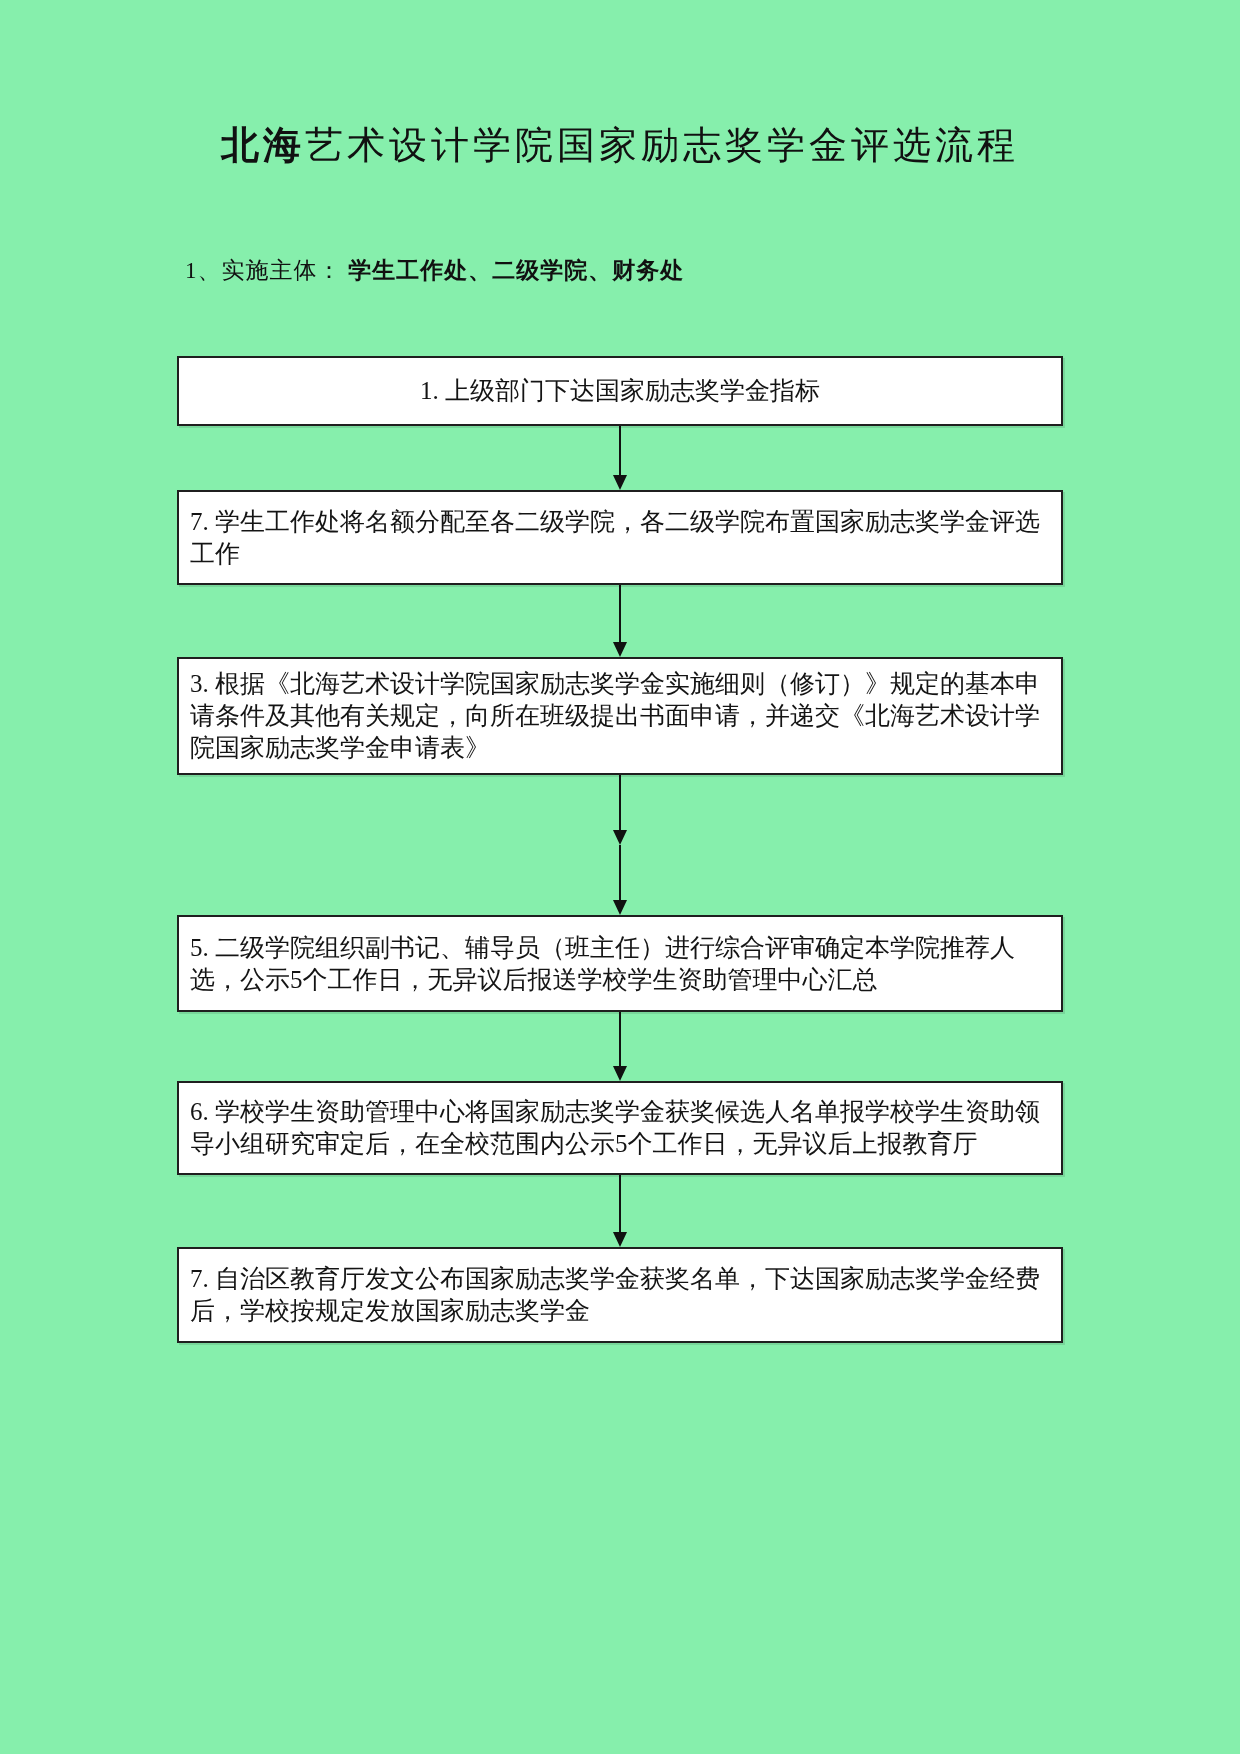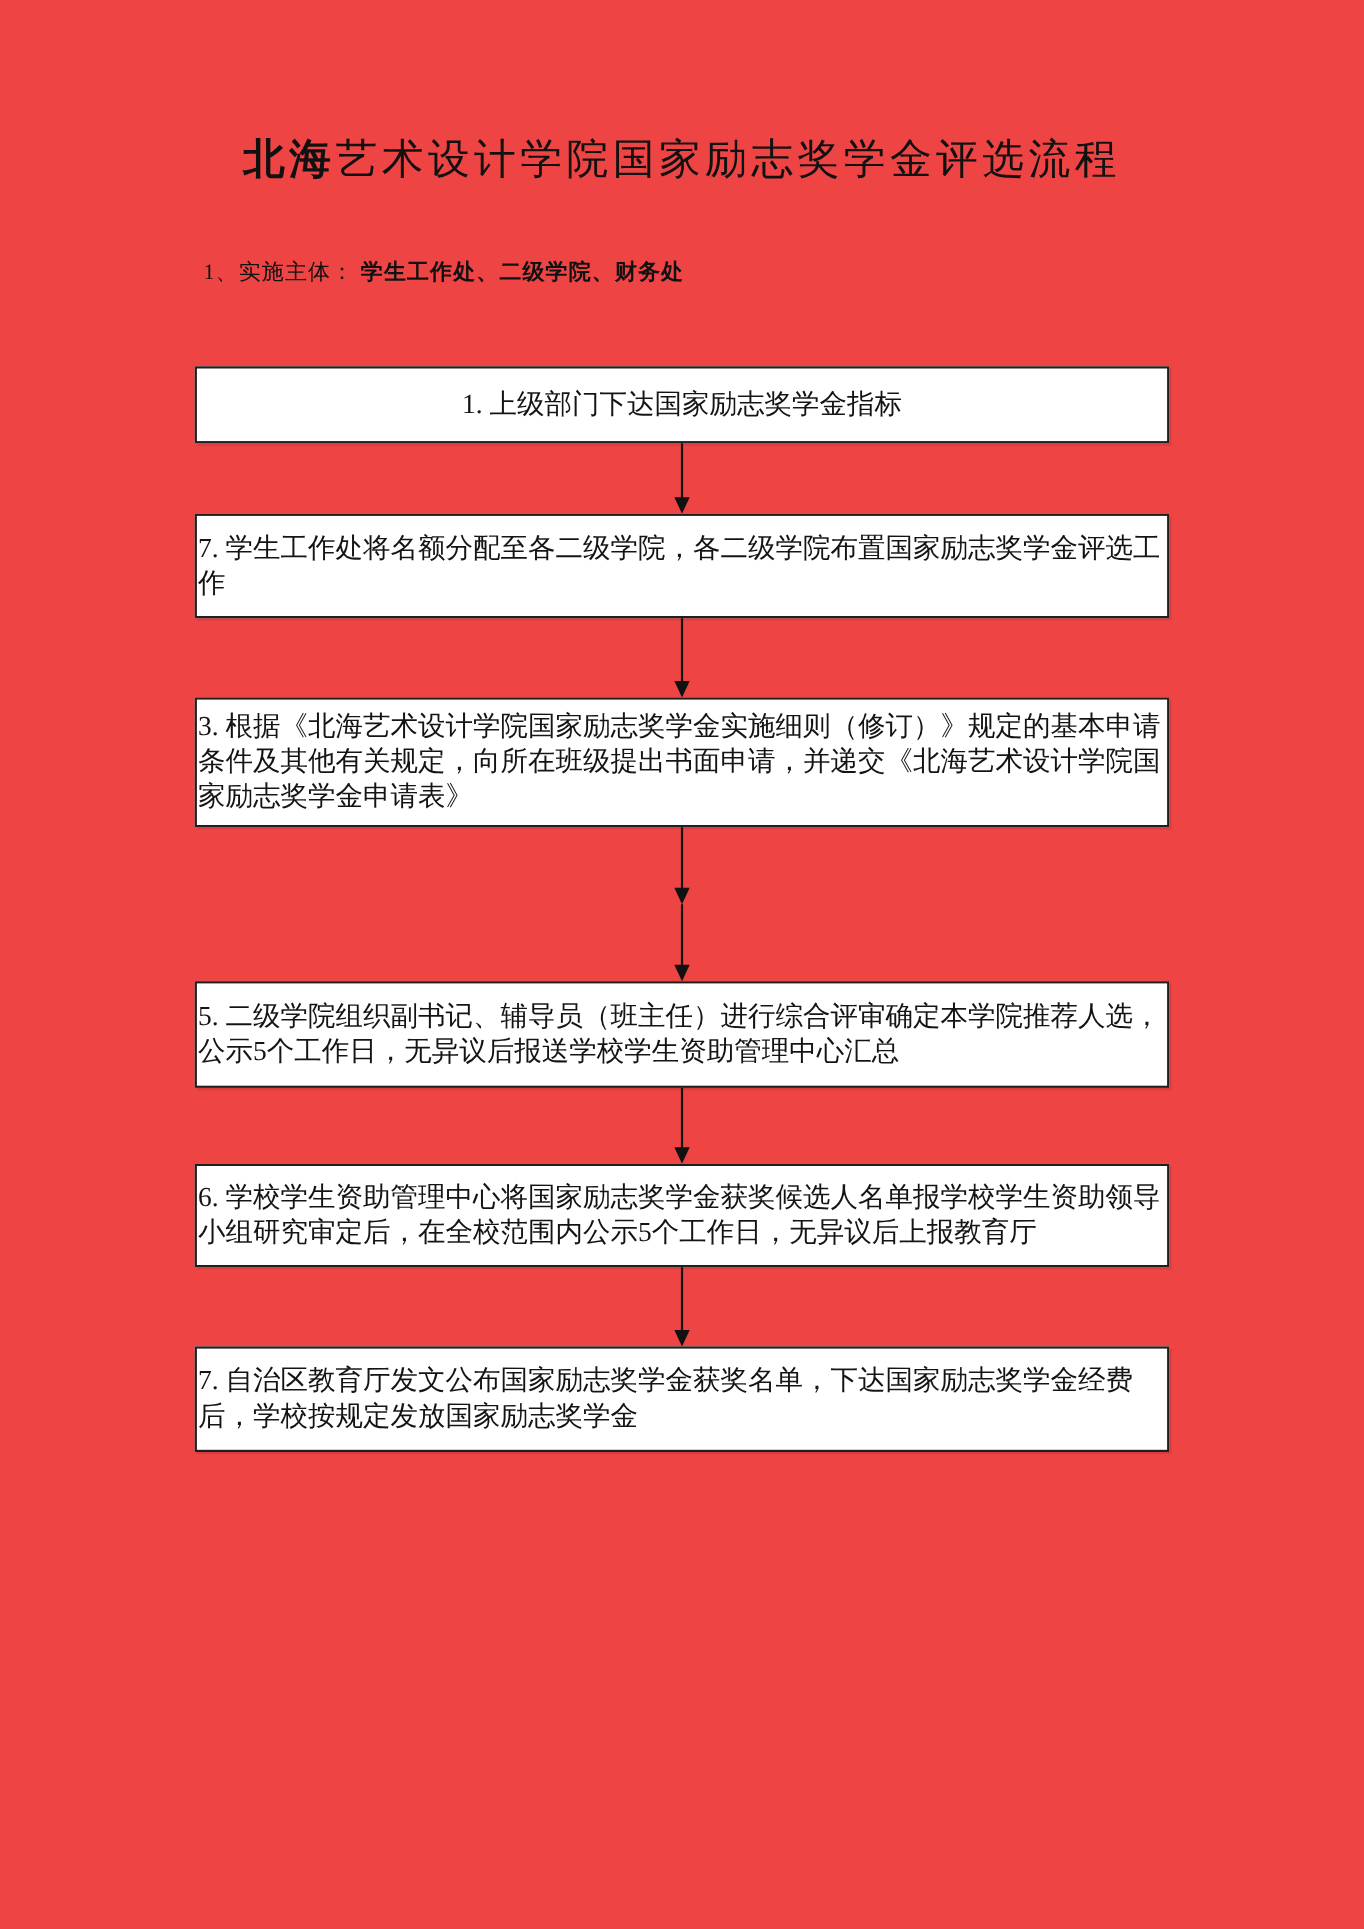--- a/index.html
+++ b/index.html
@@ -4,21 +4,21 @@
 <style>
   html, body {
     margin: 0;
     padding: 0;
     background: #ffffff;
   }
   .page {
     position: relative;
     width: 1240px;
     height: 1754px;
-    background: #ef4444;
+    background: #86efac;
     color: #111111;
     font-family: "Liberation Serif", serif;
     overflow: hidden;
   }
   .content {
     margin: 0 177px;
     width: 886px;
   }
   
   .doc-title {
@@ -28,23 +28,23 @@
     line-height: 1.2;
     letter-spacing: 4px;
     color: #111111;
     font-family: "Liberation Sans", sans-serif;
     white-space: nowrap;
   }
   .doc-title .t-bold { font-weight: 700; }
   .doc-title .t-rest { font-weight: 400; }
   
   .meta-list {
-    margin-top: 64px;
+    margin-top: 86px;
     margin-left: 8px;
-    font-size: 20px;
+    font-size: 23px;
     line-height: 30px;
   }
   .meta-item { margin-bottom: 18px; letter-spacing: 1px; }
   .meta-prefix {
     font-family: "Liberation Serif", serif;
     font-weight: 400;
   }
   .meta-value {
     font-family: "Liberation Sans", sans-serif;
     font-weight: 700;
@@ -54,21 +54,21 @@
     margin-top: 70px;
     display: flex;
     flex-direction: column;
     align-items: stretch;
   }
   .flow-box {
     box-sizing: border-box;
     border: 2px solid #1f1f1f;
     box-shadow: 2px 2px 0 rgba(0,0,0,0.10);
     background: #ffffff;
-    padding: 8px 1px;
+    padding: 8px 11px;
     display: flex;
     flex-direction: column;
     justify-content: center;
     font-size: 25px;
     line-height: 32px;
     color: #141414;
     text-align: left;
     align-items: center;
   }
   .flow-box.center { text-align: center; }

